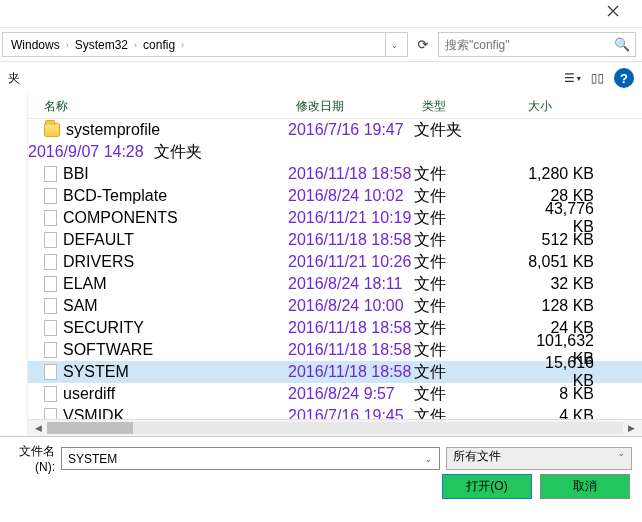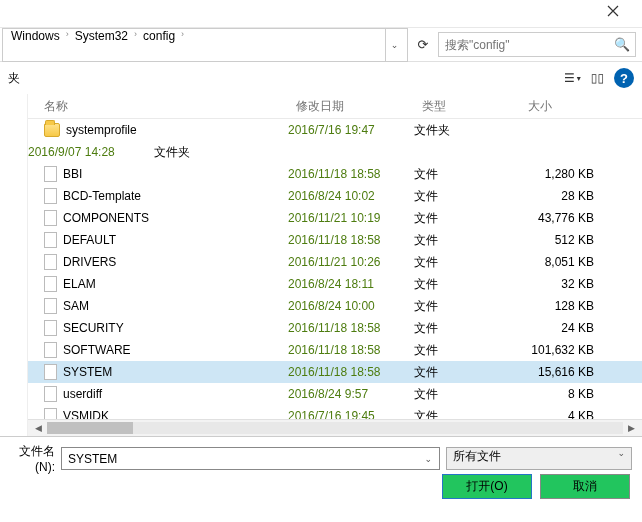--- a/index.html
+++ b/index.html
@@ -36,21 +36,22 @@
     height: 34px;
     display: flex;
     align-items: center;
     border-bottom: 1px solid #e0e0e0;
     padding: 0 6px 0 2px;
     gap: 6px;
   }
   .breadcrumb {
     flex: 1;
     display: flex;
-    height: 34px;
+    align-items: center;
+    height: 25px;
     border: 1px solid #ccc;
     padding: 0 4px;
     gap: 2px;
     font-size: 12px;
   }
   .bc-item { padding: 0 4px; cursor: pointer; }
   .bc-sep { color: #888; font-size: 9px; }
   .bc-chevron {
     margin-left: auto;
     width: 18px; height: 100%;
@@ -113,47 +114,47 @@
     flex:1;
     display: flex;
     flex-direction: column;
     overflow: hidden;
   }
   .col-header {
     display:flex;
     height: 26px;
     align-items: center;
     font-size: 12px;
-    color:#737373;
+    color:#14532d;
     border-bottom: 1px solid #eaeaea;
   }
   .col-header > div {
     padding: 0 8px;
   }
   .c-name { flex: 0 0 260px; padding-left: 16px !important; }
   .c-date { flex: 0 0 126px; }
   .c-type { flex: 0 0 106px; }
   .c-size { flex: 0 0 92px; text-align: left; }
   .files {
     flex:1 1 auto;
     overflow: hidden;
   }
   .row {
     display:flex;
     height: 22px;
     align-items: center;
-    font-size: 12px;
+    font-size: 16px;
   }
   .row.selected { background: #cee6f5; }
   .r-name {
     flex: 0 0 260px;
     display:flex; align-items:center; gap:6px;
     padding-left: 16px;
   }
-  .r-date { flex:0 0 126px; color:#4d7c0f; }
+  .r-date { flex:0 0 126px; color:#6d28d9; }
   .r-type { flex:0 0 106px; }
   .r-size { flex:0 0 92px; text-align: right; padding-right: 18px;}
   .ic-folder {
     width:16px; height:14px;
     background: linear-gradient(#ffe28a,#f7c948);
     border:1px solid #d9a92b; border-radius:2px;
     position:relative;
   }
   .ic-folder::before{
     content:""; position:absolute; top:-4px; left:0;

